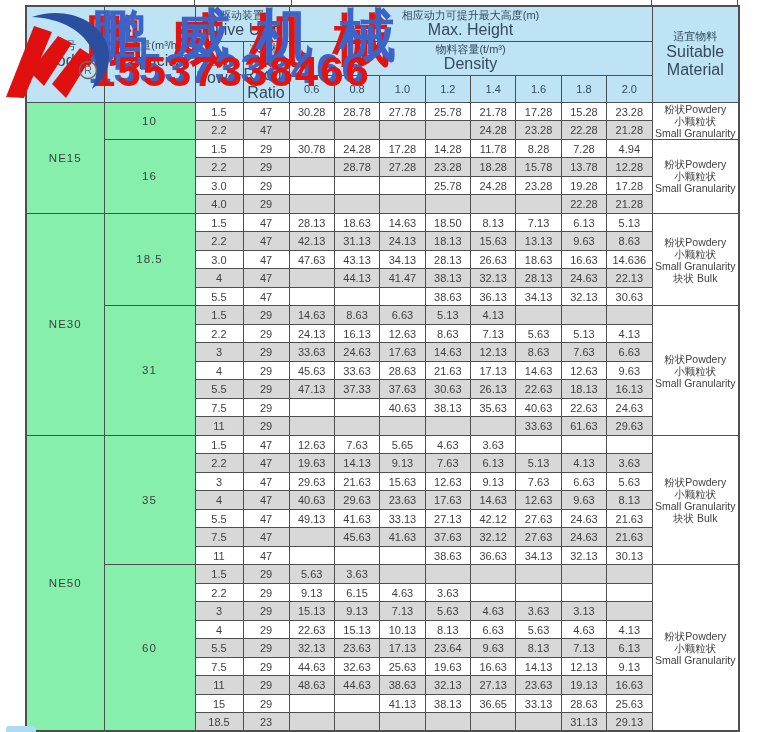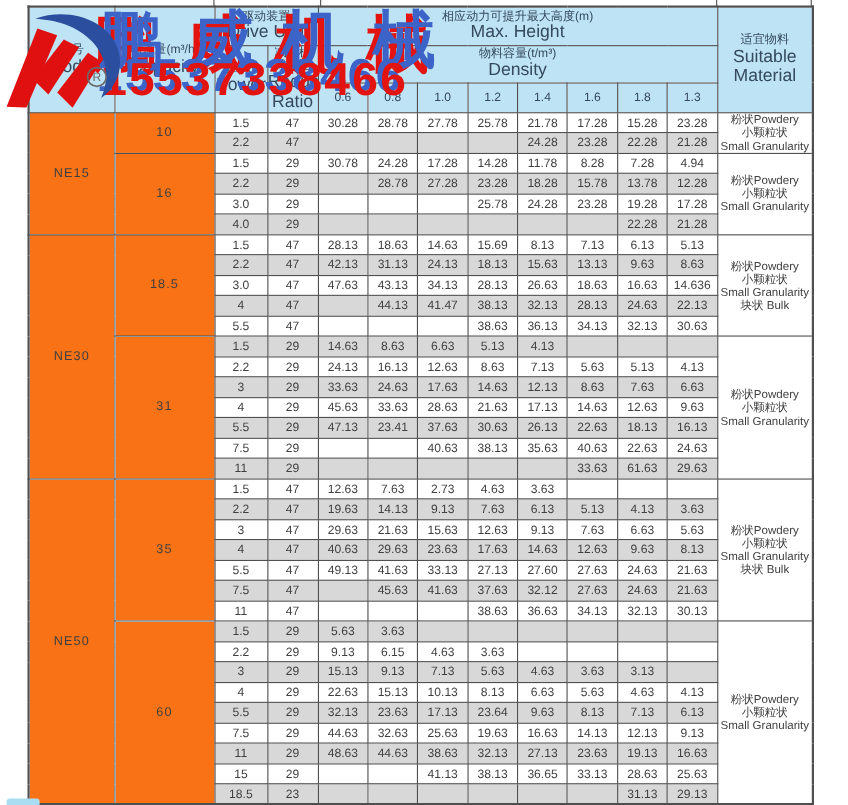--- a/index.html
+++ b/index.html
@@ -7,21 +7,21 @@
         font-family:"Liberation Sans",sans-serif;}
   table.spec{position:absolute;left:25px;top:5px;border-collapse:collapse;table-layout:fixed;
              width:713px;border:2px solid #4f4f4f;}
   .spec td{border:1px solid #4f4f4f;text-align:center;vertical-align:middle;font-size:11px;
            color:#3f3f3f;padding:0;overflow:hidden;line-height:1.12;}
   .spec thead td{background:#bee3f5;color:#34495c;}
   tr.h1{height:35px}  tr.h2{height:28px}  tr.h3{height:25px}
   .spec tbody tr{height:18.5px}
   tr.shaded td.band{background:#d8d8d8;}
   td.band{background:#ffffff;}
-  td.model-cell,td.capacity-cell{background:#f97316;font-size:11.5px;letter-spacing:1px;}
+  td.model-cell,td.capacity-cell{background:#86efac;font-size:11.5px;letter-spacing:1px;}
   td.mat{background:#ffffff;font-size:10.5px;line-height:12px;}
   .hdr-zh{display:block;font-size:11px;}
   .hdr-en{display:block;font-size:16px;}
   .watermark{position:absolute;pointer-events:none;z-index:5;white-space:nowrap;}
   .wm-company{left:90px;top:-2px;font-size:57px;font-weight:600;color:#3c63c8;
               letter-spacing:26px;text-shadow:-6px 5px 0 #e3140f;}
   .wm-phone{left:92px;top:48px;font-size:42px;font-weight:700;color:#e3140f;
             letter-spacing:2px;text-shadow:-4px -3px 0 #3c63c8;}
   .logo{position:absolute;left:4px;top:8px;z-index:6;pointer-events:none;}
   .tick{position:absolute;top:0;width:1px;height:6px;background:#4f4f4f;z-index:2;}
@@ -95,21 +95,21 @@
         </td>
       </tr>
       <tr class="h3">
           <td>0.6</td>
           <td>0.8</td>
           <td>1.0</td>
           <td>1.2</td>
           <td>1.4</td>
           <td>1.6</td>
           <td>1.8</td>
-          <td>1.3</td>
+          <td>2.0</td>
         </tr>
     </thead>
     <tbody>
         <tr>
           <td class="model-cell" rowspan="6">NE15</td>
           <td class="capacity-cell" rowspan="2">10</td>
           <td class="band">1.5</td>
           <td class="band">47</td>
           <td class="band">30.28</td>
           <td class="band">28.78</td>
@@ -192,21 +192,21 @@
           <td class="band">21.28</td>
         </tr>
         <tr>
           <td class="model-cell" rowspan="12">NE30</td>
           <td class="capacity-cell" rowspan="5">18.5</td>
           <td class="band">1.5</td>
           <td class="band">47</td>
           <td class="band">28.13</td>
           <td class="band">18.63</td>
           <td class="band">14.63</td>
-          <td class="band">15.69</td>
+          <td class="band">18.50</td>
           <td class="band">8.13</td>
           <td class="band">7.13</td>
           <td class="band">6.13</td>
           <td class="band">5.13</td>
           <td class="mat" rowspan="5">
             <div>粉状Powdery</div>
             <div>小颗粒状</div>
             <div>Small Granularity</div>
             <div>块状 Bulk</div>
           </td>
@@ -310,21 +310,21 @@
           <td class="band">21.63</td>
           <td class="band">17.13</td>
           <td class="band">14.63</td>
           <td class="band">12.63</td>
           <td class="band">9.63</td>
         </tr>
         <tr class="shaded">
           <td class="band">5.5</td>
           <td class="band">29</td>
           <td class="band">47.13</td>
-          <td class="band">23.41</td>
+          <td class="band">37.33</td>
           <td class="band">37.63</td>
           <td class="band">30.63</td>
           <td class="band">26.13</td>
           <td class="band">22.63</td>
           <td class="band">18.13</td>
           <td class="band">16.13</td>
         </tr>
         <tr>
           <td class="band">7.5</td>
           <td class="band">29</td>
@@ -349,21 +349,21 @@
           <td class="band">61.63</td>
           <td class="band">29.63</td>
         </tr>
         <tr>
           <td class="model-cell" rowspan="16">NE50</td>
           <td class="capacity-cell" rowspan="7">35</td>
           <td class="band">1.5</td>
           <td class="band">47</td>
           <td class="band">12.63</td>
           <td class="band">7.63</td>
-          <td class="band">2.73</td>
+          <td class="band">5.65</td>
           <td class="band">4.63</td>
           <td class="band">3.63</td>
           <td class="band"></td>
           <td class="band"></td>
           <td class="band"></td>
           <td class="mat" rowspan="7">
             <div>粉状Powdery</div>
             <div>小颗粒状</div>
             <div>Small Granularity</div>
             <div>块状 Bulk</div>
@@ -405,21 +405,21 @@
           <td class="band">9.63</td>
           <td class="band">8.13</td>
         </tr>
         <tr>
           <td class="band">5.5</td>
           <td class="band">47</td>
           <td class="band">49.13</td>
           <td class="band">41.63</td>
           <td class="band">33.13</td>
           <td class="band">27.13</td>
-          <td class="band">27.60</td>
+          <td class="band">42.12</td>
           <td class="band">27.63</td>
           <td class="band">24.63</td>
           <td class="band">21.63</td>
         </tr>
         <tr class="shaded">
           <td class="band">7.5</td>
           <td class="band">47</td>
           <td class="band"></td>
           <td class="band">45.63</td>
           <td class="band">41.63</td>

